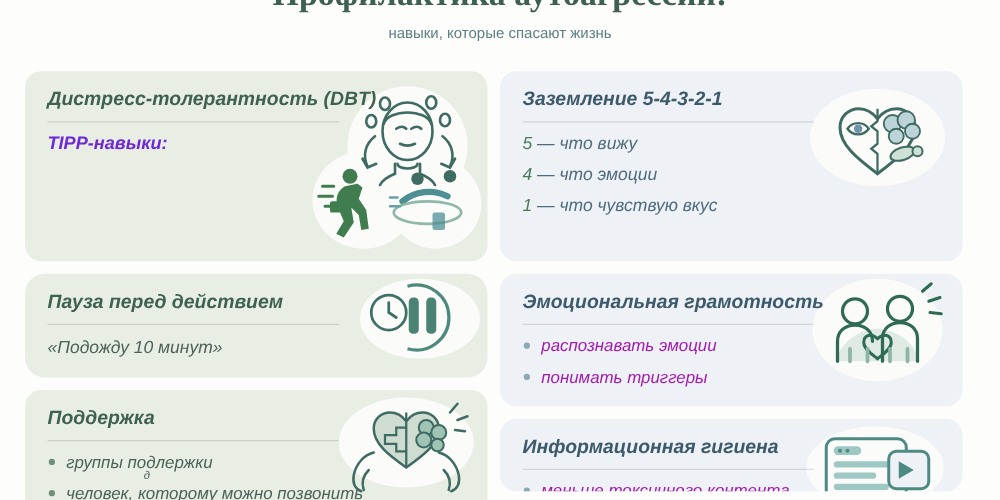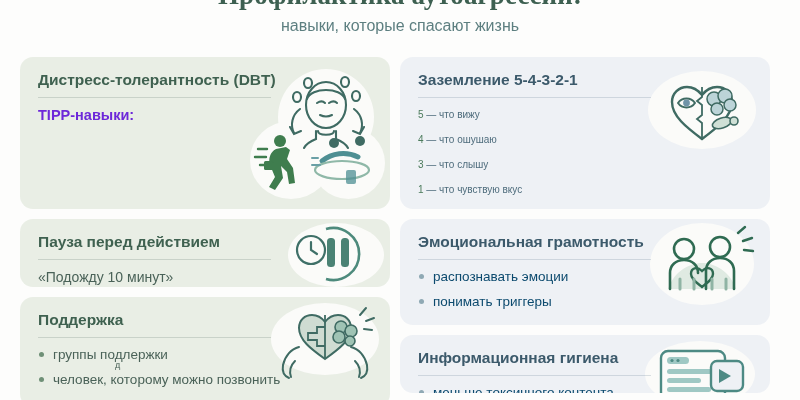--- a/index.html
+++ b/index.html
@@ -12,33 +12,34 @@
   .page{position:absolute;inset:0;}
 
   
   .header{position:absolute;left:0;right:0;top:-20px;text-align:center;}
   .title{
     font-family:"Liberation Serif",serif;
     font-size:27px;font-weight:700;color:#3d6051;
     letter-spacing:.1px;line-height:30px;margin:0;
   }
   .subtitle{
-    font-size:16px;color:#5d7f80;margin:6px 0 0 0;line-height:20px;
+    font-size:12px;color:#5d7f80;margin:6px 0 0 0;line-height:20px;
     font-weight:400;
   }
 
   
   .col{position:absolute;top:57px;width:370px;}
   .col-left{left:20px;}
   .col-right{left:400px;}
 
   .card{
     position:relative;border-radius:13px;overflow:hidden;
     margin-bottom:10px;padding:13px 28px 13px 18px;
     box-sizing:border-box;
+    font-style:italic;
   }
   .card.green{background:#e9eee5;}
   .card.blue{background:#eef1f5;}
 
   .card h3{
     margin:0;font-size:15.5px;font-weight:700;line-height:19px;
     position:relative;z-index:3;
   }
   .green h3{color:#3f6150;}
   .blue  h3{color:#3c5a6b;}
@@ -59,28 +60,28 @@
     position:relative;padding-left:15px;font-size:13.5px;line-height:15px;
     margin-bottom:10px;
   }
   li:last-child{margin-bottom:0;}
   li:before{
     content:"";position:absolute;left:1px;top:5px;
     width:5px;height:5px;border-radius:50%;
   }
   .green li{color:#4a6258;}
   .green li:before{background:#6f9077;}
-  .blue  li{color:#0c4a6e;}
+  .blue  li{color:#a21caf;}
   .blue  li:before{background:#8fa9b4;}
 
   .quote{font-size:14px;color:#4a6258;position:relative;z-index:3;}
 
   
   .numlist{position:relative;z-index:3;}
-  .numrow{font-size:10px;line-height:15px;margin-bottom:10px;color:#4e6c7c;}
+  .numrow{font-size:14px;line-height:15px;margin-bottom:10px;color:#4e6c7c;}
   .numrow:last-child{margin-bottom:0;}
   .numrow .n{color:#4c7b5c;font-weight:400;}
 
   
   .icon{position:absolute;z-index:2;pointer-events:none;}
   .blob{
     position:absolute;background:#fbfbf9;border-radius:50%;
   }
   .typo-fix{
     position:absolute;font-size:9px;color:#4a6258;
@@ -142,21 +143,21 @@
             <circle cx="110" cy="72" r="5" fill="#3f6b63"></circle>
             <path d="M72 92c10-8 24-10 36-4" fill="none" stroke="#4e8f93" stroke-width="5" stroke-linecap="round"></path>
             <ellipse cx="92" cy="101" rx="27" ry="9" fill="none" stroke="#8fb8a8" stroke-width="2.2"></ellipse>
             <path d="M68 89h-6M70 96h-8" stroke="#6aa0a6" stroke-width="2" stroke-linecap="round" fill="none"></path>
             <rect x="96" y="101" width="10" height="14" rx="2" fill="#4e8f93" opacity=".75"></rect>
           </g>
         </svg>
       </div>
     </div>
 
-    <div class="card green" style="height:68px;">
+    <div class="card green" style="height:83px;border-radius:16px;">
       <h3>Пауза перед действием</h3>
       <div class="rule"></div>
       <div class="quote">«Подожду 10 минут»</div>
 
       <div class="icon" style="left:260px;top:2px;width:105px;height:66px;">
         <div class="blob" style="left:8px;top:2px;width:96px;height:64px;border-radius:50%;"></div>
         <svg width="105" height="66" viewBox="0 0 105 66" style="position:absolute;left:0;top:0;">
           <g fill="none" stroke="#3f7068" stroke-width="2.2">
             <path d="M46 8a26 26 0 1 1 0 50" stroke="#4d8a7c" stroke-width="2.6"></path>
             <circle cx="31" cy="29" r="14"></circle>
@@ -211,25 +212,21 @@
     <div class="card blue" style="height:152px;">
       <h3>Заземление 5-4-3-2-1</h3>
       <div class="rule"></div>
       <div class="numlist">
         <div class="numrow">
           <span class="n">5</span>
           <span>— что вижу</span>
         </div>
         <div class="numrow">
           <span class="n">4</span>
-          <span>— что ошушаю</span>
-        </div>
-        <div class="numrow">
-          <span class="n">3</span>
-          <span>— что слышу</span>
+          <span>— что эмоции</span>
         </div>
         <div class="numrow">
           <span class="n">1</span>
           <span>— что чувствую вкус</span>
         </div>
       </div>
 
       <div class="icon" style="left:248px;top:14px;width:110px;height:82px;">
         <div class="blob" style="left:0;top:0;width:108px;height:78px;border-radius:50%;"></div>
         <svg width="110" height="82" viewBox="0 0 110 82" style="position:absolute;left:0;top:0;">

